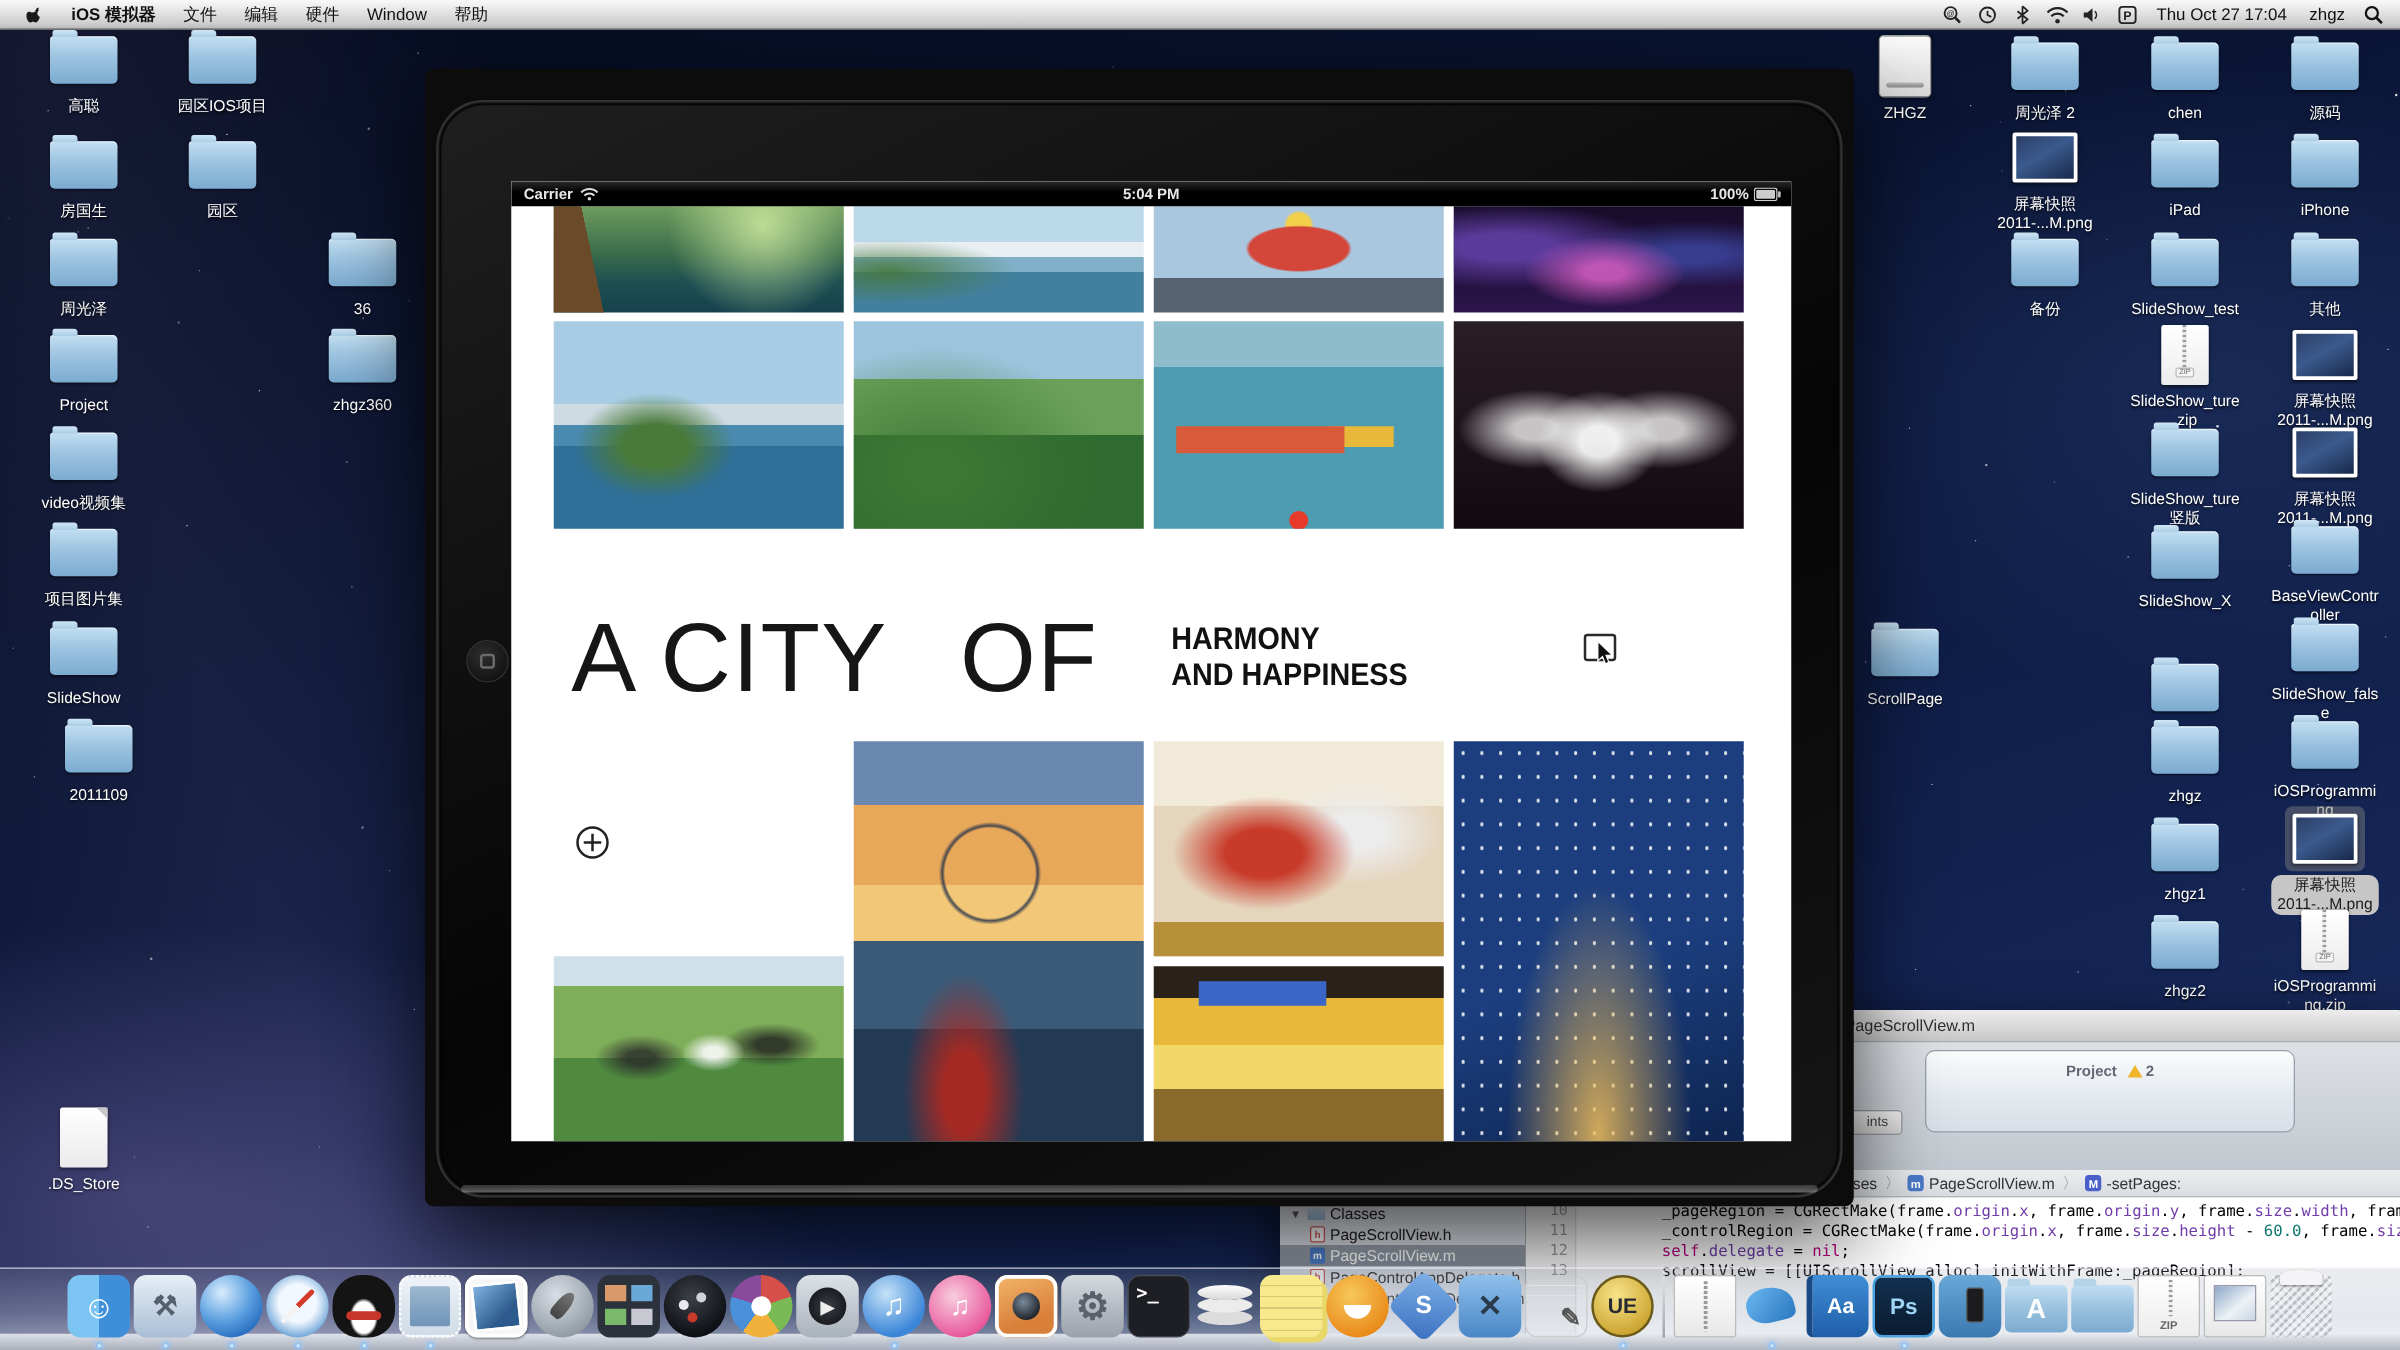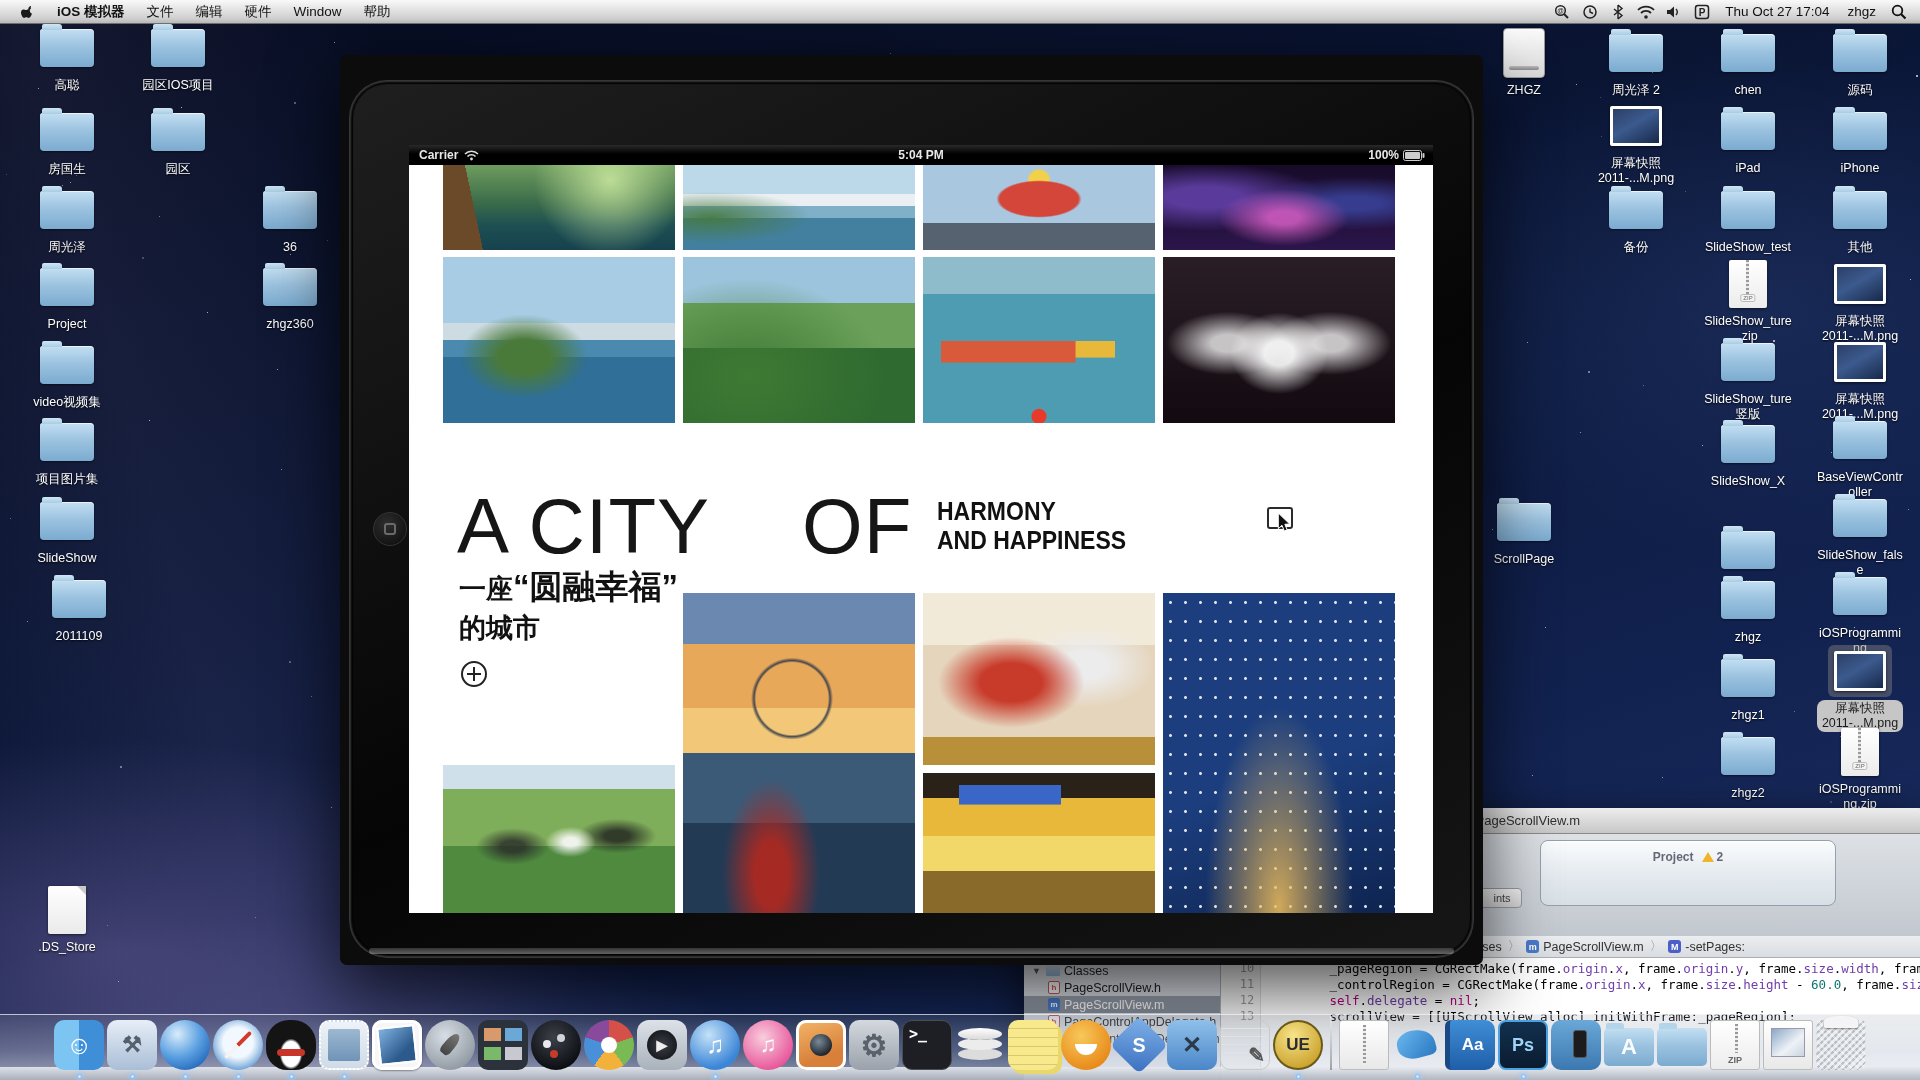--- a/index.html
+++ b/index.html
@@ -164,21 +164,21 @@
   .p11 { background:radial-gradient(ellipse at 38% 52%, #c83a2a 0 15%, transparent 36%),
         radial-gradient(ellipse at 70% 42%, #ececec 0 10%, transparent 30%),
         linear-gradient(0deg,#b8903a 0 16%, transparent 16%),
         linear-gradient(180deg,#f2ead8 0 30%, #e5d5bd 30% 100%); }
   .p12 { background:linear-gradient(#3a66c8,#3a66c8) 28% 10%/44% 14% no-repeat,
         linear-gradient(180deg,#2a2218 0 18%, #e8b83a 18% 45%, #f2d868 45% 70%, #8a6a2a 70% 100%); }
   .p13 { background:radial-gradient(ellipse at 50% 98%, rgba(240,190,90,.85), transparent 45%),
         radial-gradient(rgba(255,255,255,.85) 1px, transparent 1.6px) 0 0/15px 19px,
         linear-gradient(160deg,#1c3e7e 0 55%, #0e2450 100%); }
   #t-main { position:absolute; left:48px; top:336px; font-size:78px; font-weight:300; color:#161616;
-    letter-spacing:1px; display:flex; gap:92px; }
+    letter-spacing:1px; display:flex; gap:58px; }
   #t-sub { position:absolute; left:528px; top:352px; font-size:25px; font-weight:bold; color:#111;
     line-height:1.14; transform:scaleX(.92); transform-origin:left; letter-spacing:0; }
   #t-cn { position:absolute; left:50px; top:420px; color:#111; font-weight:bold; line-height:1.35; }
   #t-cn .big { font-size:33px; } #t-cn .sm { font-size:27px; }
   #plus-btn { position:absolute; left:52px; top:516px; width:26px; height:26px; border:2px solid #222;
     border-radius:50%; }
   #plus-btn::before { content:""; position:absolute; left:50%; top:4px; bottom:4px; width:2px; margin-left:-1px; background:#222; }
   #plus-btn::after { content:""; position:absolute; top:50%; left:4px; right:4px; height:2px; margin-top:-1px; background:#222; }
   #cursor-box { position:absolute; left:858px; top:362px; width:26px; height:22px; border:2px solid #2a2a2a;
     border-radius:3px; background:#fff; }
@@ -789,26 +789,20 @@
         </div>
         <div id="t-sub">
           <div>HARMONY</div>
           <div>AND HAPPINESS</div>
         </div>
         <div id="cursor-box">
           <svg width="18" height="20" viewBox="0 0 12 14" style="position:absolute; left:6px; top:4px;">
             <path d="M2 0 L2 11 L4.6 8.6 L6.2 12.6 L8.2 11.8 L6.6 7.9 L10 7.7 Z" fill="#111" stroke="#fff" stroke-width="0.7"></path>
           </svg>
         </div>
-        <div id="t-cn">
-          <div>
-            <span class="sm">一座</span><span class="big">“圆融幸福”</span>
-          </div>
-          <div class="sm">的城市</div>
-        </div>
         <div id="plus-btn"></div>
 
         <div class="photo p9" style="left:34px; top:620px; width:232px; height:148px;"></div>
         <div class="photo p10" style="left:274px; top:448px; width:232px; height:320px;"></div>
         <div class="photo p11" style="left:514px; top:448px; width:232px; height:172px;"></div>
         <div class="photo p12" style="left:514px; top:628px; width:232px; height:140px;"></div>
         <div class="photo p13" style="left:754px; top:448px; width:232px; height:320px;"></div>
 
         <div id="sb">
           <span class="c">

